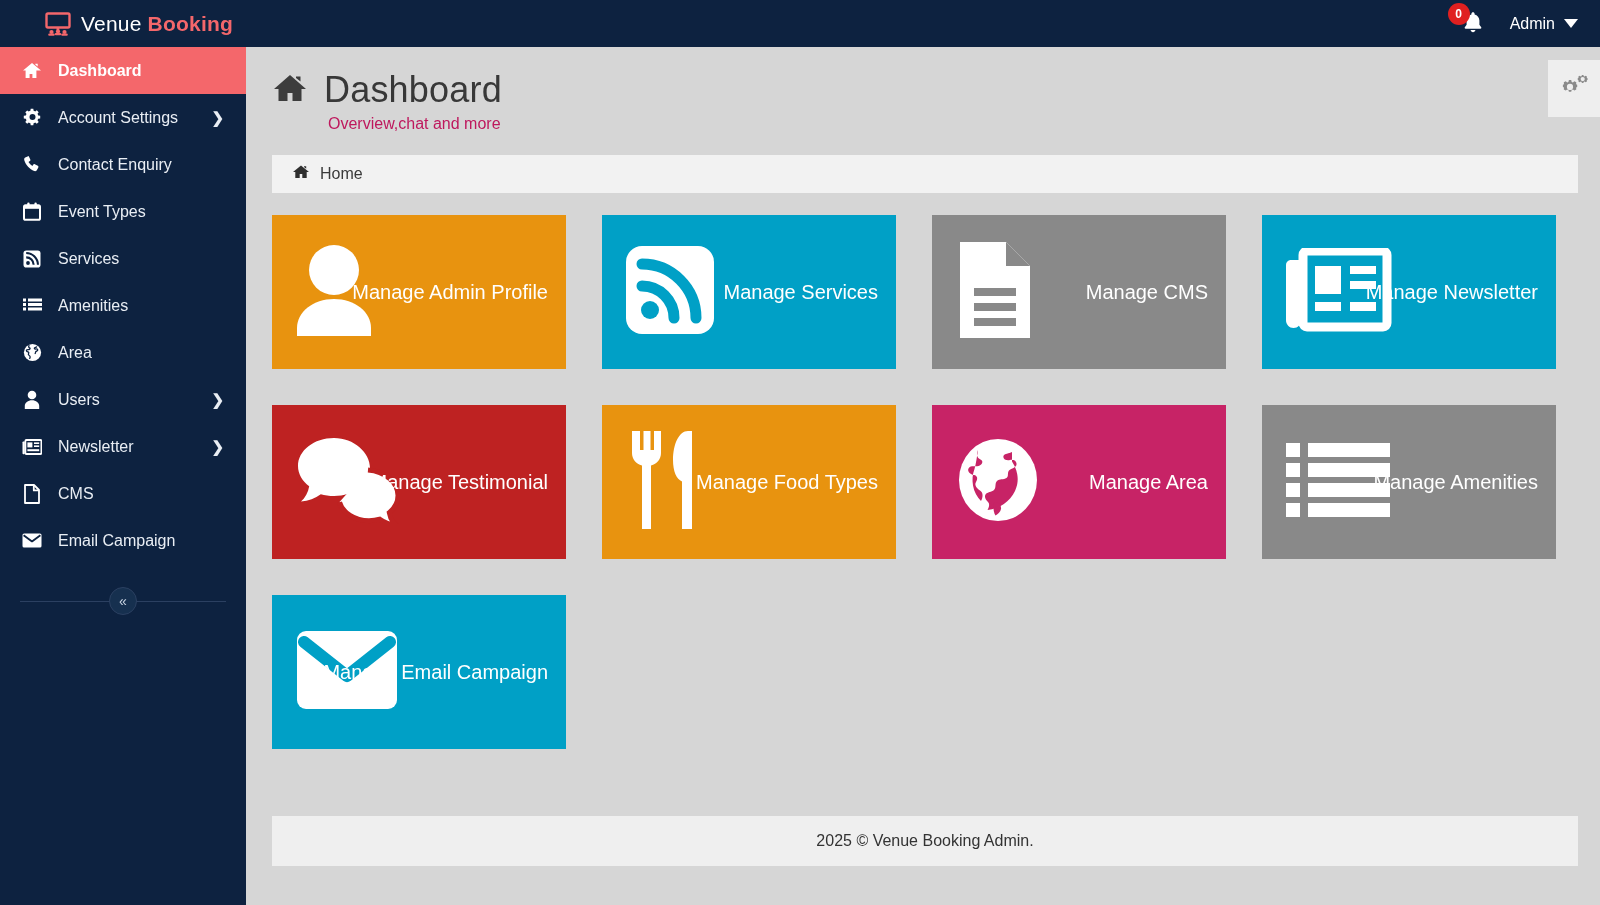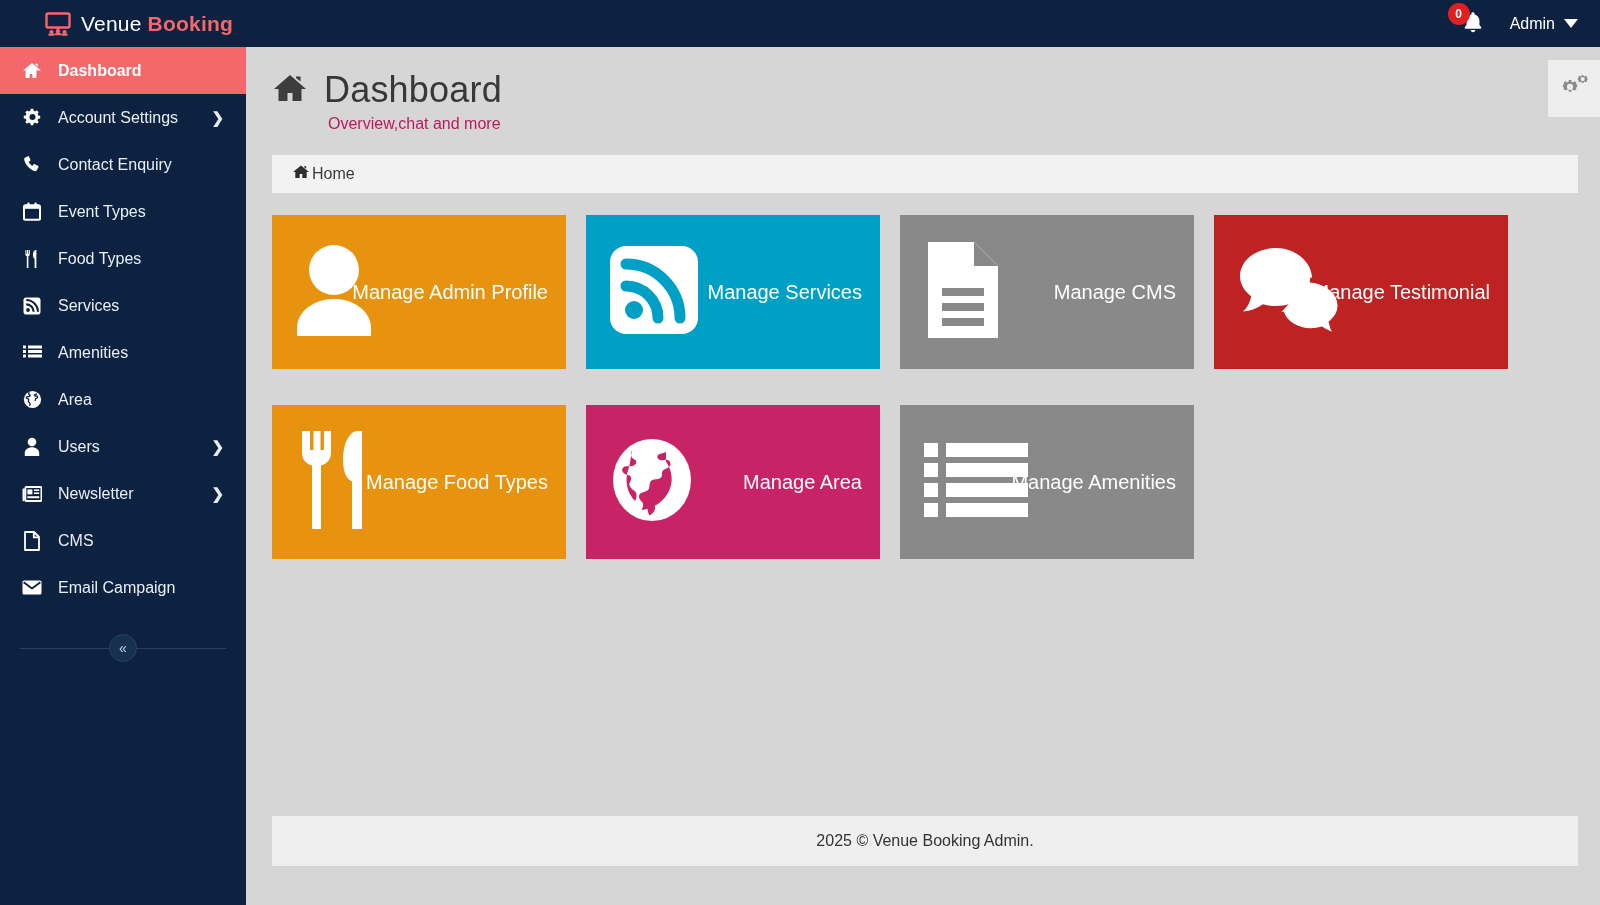--- a/index.html
+++ b/index.html
@@ -76,25 +76,25 @@
   .page-title { display: flex; align-items: center; gap: 16px; }
   .page-title h1 { font-size: 36px; font-weight: normal; color: #383838; letter-spacing: .2px; }
   .page-sub { margin-left: 56px; margin-top: 4px; font-size: 16px; color: #be185d; }
   .settings-btn {
     position: absolute; top: 13px; right: 0; width: 52px; height: 57px;
     background: #eeeeee; display: flex; align-items: center; justify-content: center; cursor: pointer;
   }
 
   .breadcrumb {
     margin: 22px 22px 0 26px; height: 38px; background: #f2f2f2;
-    display: flex; align-items: center; gap: 2px; padding-left: 20px;
+    display: flex; align-items: center; gap: 10px; padding-left: 20px;
     font-size: 16px; color: #3a3a3a;
   }
 
-  .tiles { margin: 22px 22px 0 26px; display: flex; flex-wrap: wrap; gap: 36px 20px; }
+  .tiles { margin: 22px 22px 0 26px; display: flex; flex-wrap: wrap; gap: 36px 36px; }
   .tile {
     position: relative; width: 294px; height: 154px; overflow: hidden;
     cursor: pointer; display: flex; align-items: center;
   }
   .tile-icon { position: absolute; left: 24px; top: 50%; transform: translateY(-50%); }
   .tile-label {
     position: absolute; right: 18px; top: 50%; transform: translateY(-50%);
     color: #ffffff; font-size: 20px; white-space: nowrap;
   }
 
@@ -178,29 +178,20 @@
               <rect x="1" y="3.2" width="16" height="14.6" rx="1.6" fill="none" stroke="#ffffff" stroke-width="2"></rect>
               <rect x="1" y="3.2" width="16" height="3.6" fill="#ffffff"></rect>
               <rect x="4.2" y="0.6" width="2.4" height="4.6" rx="1.2" fill="#ffffff"></rect>
               <rect x="11.4" y="0.6" width="2.4" height="4.6" rx="1.2" fill="#ffffff"></rect>
             </svg>
           </span>
           <span>Event Types</span>
         </div>
         <div class="nav-item">
           <span class="nav-ico">
-            <svg width="16" height="20" viewBox="0 0 16 20">
-              <path d="M1.4 1v4.2c0 .9.6 1.7 1.4 1.9V19h1.6V7.1c.8-.2 1.4-1 1.4-1.9V1H4.6v3.7h-.6V1H2.9v3.7h-.6V1z" fill="#ffffff"></path>
-              <path d="M11.6 1c-1.6 0-2.6 2.3-2.6 5.1 0 2 .6 3.3 1.6 3.7V19h1.8V1z" fill="#ffffff"></path>
-            </svg>
-          </span>
-          <span>Food Types</span>
-        </div>
-        <div class="nav-item">
-          <span class="nav-ico">
             <svg width="18" height="18" viewBox="0 0 18 18">
               <rect x="0.5" y="0.5" width="17" height="17" rx="2.8" fill="#ffffff"></rect>
               <circle cx="5" cy="13" r="1.9" fill="#0d2240"></circle>
               <path d="M3.2 8.4a6.4 6.4 0 0 1 6.4 6.4h2.1A8.5 8.5 0 0 0 3.2 6.3z" fill="#0d2240"></path>
               <path d="M3.2 4.1a10.7 10.7 0 0 1 10.7 10.7H16A13 13 0 0 0 3.2 2z" fill="#0d2240"></path>
             </svg>
           </span>
           <span>Services</span>
         </div>
         <div class="nav-item">
@@ -334,20 +325,32 @@
         <div class="tile" style="background: rgb(137, 137, 137);">
           <span class="tile-icon"><svg width="78" height="100" viewBox="0 0 78 100">
               <path d="M4 2h46l24 24v72H4z" fill="#ffffff"></path>
               <path d="M50 2v24h24z" fill="#898989"></path>
               <rect x="18" y="48" width="42" height="8" fill="#898989"></rect>
               <rect x="18" y="63" width="42" height="8" fill="#898989"></rect>
               <rect x="18" y="78" width="42" height="8" fill="#898989"></rect>
             </svg></span>
           <span class="tile-label">Manage CMS</span>
         </div>
+        <div class="tile" style="background: rgb(0, 160, 198);">
+          <span class="tile-icon"><svg width="106" height="84" viewBox="0 0 106 84">
+              <path d="M5 12h10v60c0 4.5-3.2 8-7.5 8S0 76.5 0 72V17c0-2.8 2.2-5 5-5z" fill="#ffffff"></path>
+              <rect x="17" y="3" width="84" height="76" rx="4" fill="none" stroke="#ffffff" stroke-width="9"></rect>
+              <rect x="29" y="18" width="26" height="28" fill="#ffffff"></rect>
+              <rect x="64" y="18" width="26" height="8" fill="#ffffff"></rect>
+              <rect x="64" y="33" width="26" height="8" fill="#ffffff"></rect>
+              <rect x="29" y="54" width="26" height="9" fill="#ffffff"></rect>
+              <rect x="64" y="54" width="26" height="9" fill="#ffffff"></rect>
+            </svg></span>
+          <span class="tile-label">Manage Newsletter</span>
+        </div>
         <div class="tile" style="background: rgb(190, 34, 34);">
           <span class="tile-icon"><svg width="104" height="88" viewBox="0 0 104 88">
               <path d="M38 2C18 2 2 14.5 2 30c0 8 4.3 15.2 11.2 20.3-1 6.2-4 11.6-8.2 15.2 7.4-.6 14.3-3.2 19.8-7.2 4 1.2 8.5 1.8 13.2 1.8 20 0 36-12.5 36-28S58 2 38 2z" fill="#ffffff"></path>
               <path d="M72 34c17 1.4 30 12.4 30 25.6 0 6.6-3.3 12.6-8.7 17 .8 5.1 3.3 9.6 6.8 12.6-6.1-.5-11.8-2.7-16.3-6-3.4 1-7 1.5-10.8 1.5-14.4 0-26.5-8-29.5-18.6" fill="#ffffff" stroke="#be2222" stroke-width="5"></path>
             </svg></span>
           <span class="tile-label">Manage Testimonial</span>
         </div>
         <div class="tile" style="background: rgb(232, 147, 15);">
           <span class="tile-icon"><svg width="82" height="102" viewBox="0 0 82 102">
               <path d="M6 2v22c0 6 4 11 10 12.5V100h9V36.5C31 35 35 30 35 24V2h-7v19h-3.5V2h-7v19H14V2z" fill="#ffffff"></path>
@@ -372,20 +375,27 @@
               <rect x="22" y="0" width="82" height="14" fill="#ffffff"></rect>
               <rect x="0" y="20" width="14" height="14" fill="#ffffff"></rect>
               <rect x="22" y="20" width="82" height="14" fill="#ffffff"></rect>
               <rect x="0" y="40" width="14" height="14" fill="#ffffff"></rect>
               <rect x="22" y="40" width="82" height="14" fill="#ffffff"></rect>
               <rect x="0" y="60" width="14" height="14" fill="#ffffff"></rect>
               <rect x="22" y="60" width="82" height="14" fill="#ffffff"></rect>
             </svg></span>
           <span class="tile-label">Manage Amenities</span>
         </div>
+        <div class="tile" style="background: rgb(0, 160, 198);">
+          <span class="tile-icon"><svg width="102" height="80" viewBox="0 0 102 80">
+              <rect x="1" y="1" width="100" height="78" rx="9" fill="#ffffff"></rect>
+              <path d="M8 12 51 46 94 12" fill="none" stroke="#00a0c6" stroke-width="12" stroke-linejoin="round" stroke-linecap="round"></path>
+            </svg></span>
+          <span class="tile-label">Manage Email Campaign</span>
+        </div>
       </div>
 
     <div class="footer">
       <span>2025 © Venue Booking Admin.</span>
     </div>
 
   </div>
 </div>
 
 </body></html>

